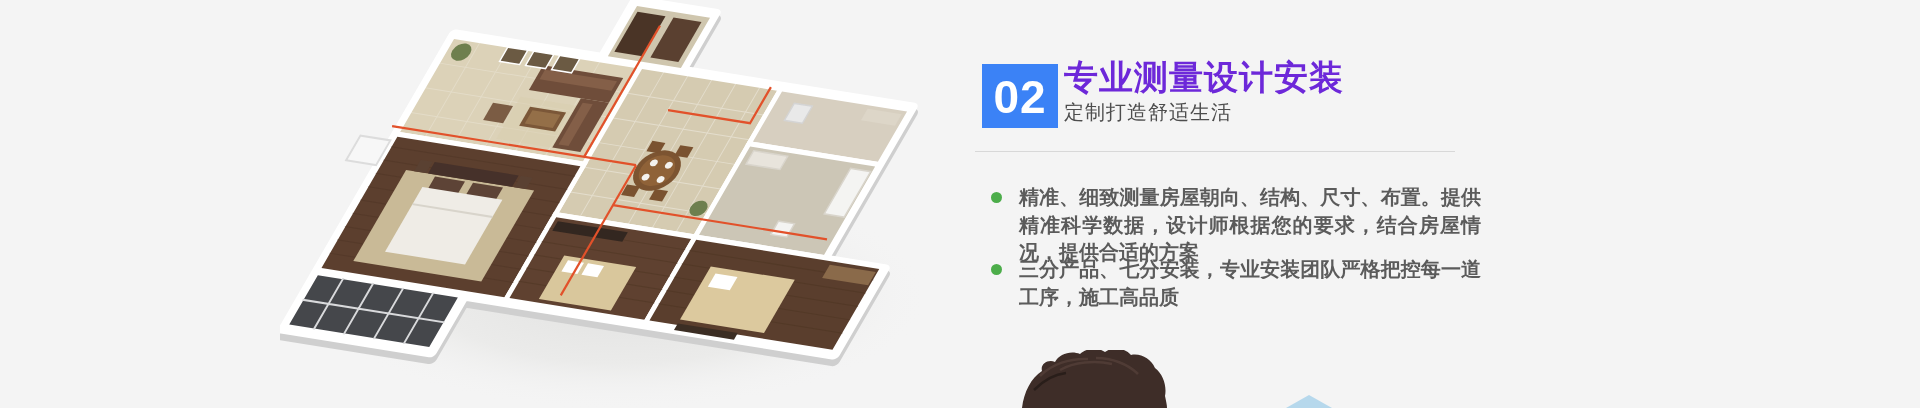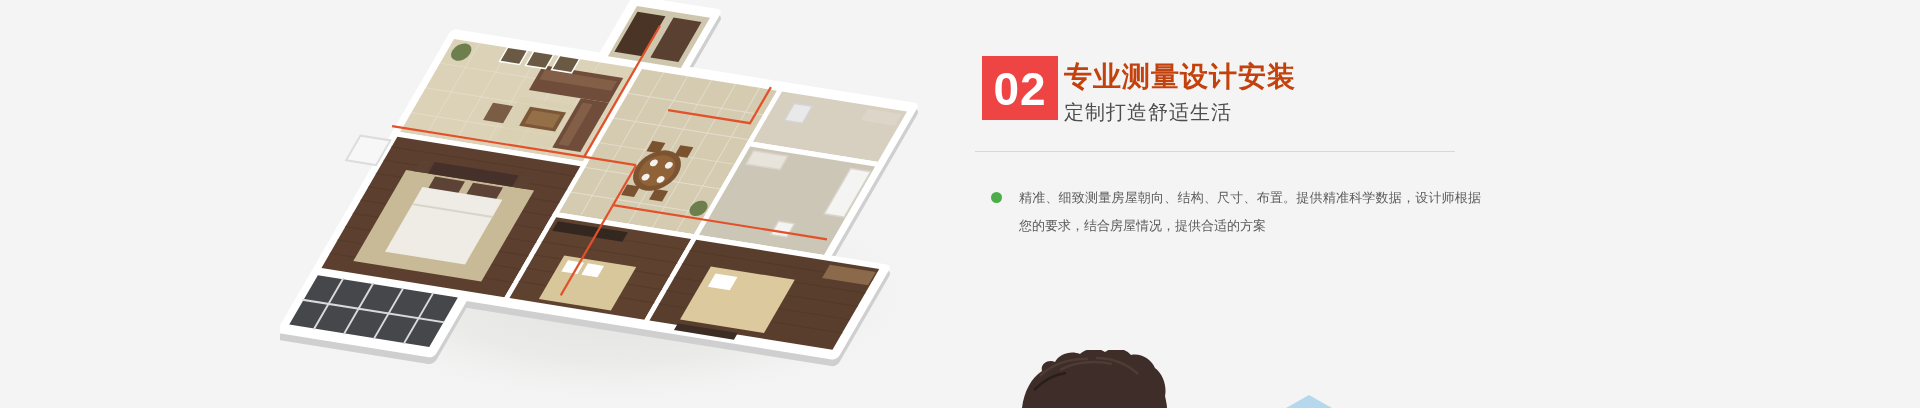--- a/index.html
+++ b/index.html
@@ -5,44 +5,45 @@
   html,body{margin:0;padding:0;}
   body{
     width:1920px;height:408px;overflow:hidden;position:relative;
     background:#f4f4f4;
     font-family:"Liberation Sans","DejaVu Sans",sans-serif;
   }
   .stage{position:absolute;left:0;top:0;width:1920px;height:408px;overflow:hidden;}
 
   
   .step-badge{
-    position:absolute;left:982px;top:56px;width:76px;height:64px;
-    background:#ef4444;color:#ffffff;text-align:center;line-height:66px;
+    position:absolute;left:982px;top:64px;width:76px;height:64px;
+    background:#3b82f6;color:#ffffff;text-align:center;line-height:66px;
     font-size:46px;font-weight:bold;letter-spacing:1px;
   }
   .title-block{position:absolute;left:1064px;top:60px;}
   .section-title{
-    font-size:28px;font-weight:bold;color:#c2410c;letter-spacing:1px;line-height:34px;
+    font-size:34px;font-weight:bold;color:#6d28d9;letter-spacing:1px;line-height:34px;
   }
   .section-subtitle{
     font-size:20px;font-weight:normal;color:#4d4d4d;letter-spacing:1px;line-height:32px;margin-top:2px;
   }
   .divider{
     position:absolute;left:975px;top:151px;width:480px;height:1px;background:#d8d8d8;
   }
   .feature-item{position:absolute;left:991px;width:500px;}
   .feature-item.first{top:184px;}
   .feature-item.second{top:256px;}
   .bullet-dot{
     position:absolute;left:0;top:8px;width:11px;height:11px;border-radius:50%;background:#4cad4a;
   }
   .feature-text{
     margin-left:28px;width:462px;
-    font-size:13px;line-height:27.5px;color:#5b5b5b;
+    font-size:20px;line-height:27.5px;color:#5b5b5b;
     text-align:justify;
+    font-weight:bold;
   }
   svg{display:block;}
 </style>
 </head>
 <body>
 
 <div class="stage">
 
   <svg width="640" height="408" viewBox="280 0 640 408" style="position:absolute;left:280px;top:0;">
     <defs>
@@ -153,20 +154,24 @@
     <div class="section-subtitle">定制打造舒适生活</div>
   </div>
 
   <div class="divider"></div>
 
   <div class="feature-item first">
     <span class="bullet-dot"></span>
     <div class="feature-text">精准、细致测量房屋朝向、结构、尺寸、布置。提供精准科学数据，设计师根据您的要求，结合房屋情况，提供合适的方案</div>
   </div>
 
+  <div class="feature-item second">
+    <span class="bullet-dot"></span>
+    <div class="feature-text">三分产品、七分安装，专业安装团队严格把控每一道工序，施工高品质</div>
+  </div>
 
   <svg width="200" height="58" viewBox="0 0 200 58" style="position:absolute;left:1000px;top:350px;">
     <path d="M22,58 C24,42 31,28 42,21 C40,14 48,9 55,12 C59,4 71,0 80,4 C86,-2 98,-3 105,2 C113,-4 125,-2 131,5 C141,3 151,9 155,18 C163,24 167,36 165,46 C166,51 167,55 167,58 Z" fill="#3e2d28"></path>
     <path d="M40,26 C52,14 70,8 88,9 M60,20 C74,12 95,10 112,14 M96,8 C112,8 128,14 138,24" stroke="#57423a" stroke-width="2.5" fill="none" opacity="0.7"></path>
     <path d="M34,40 C44,30 56,24 66,23" stroke="#241a17" stroke-width="2.5" fill="none" opacity="0.8"></path>
   </svg>
 
   <svg width="80" height="18" viewBox="0 0 80 18" style="position:absolute;left:1268px;top:390px;">
     <polygon points="18,18 41,5 64,18" fill="#b6d8ec"></polygon>
   </svg>

